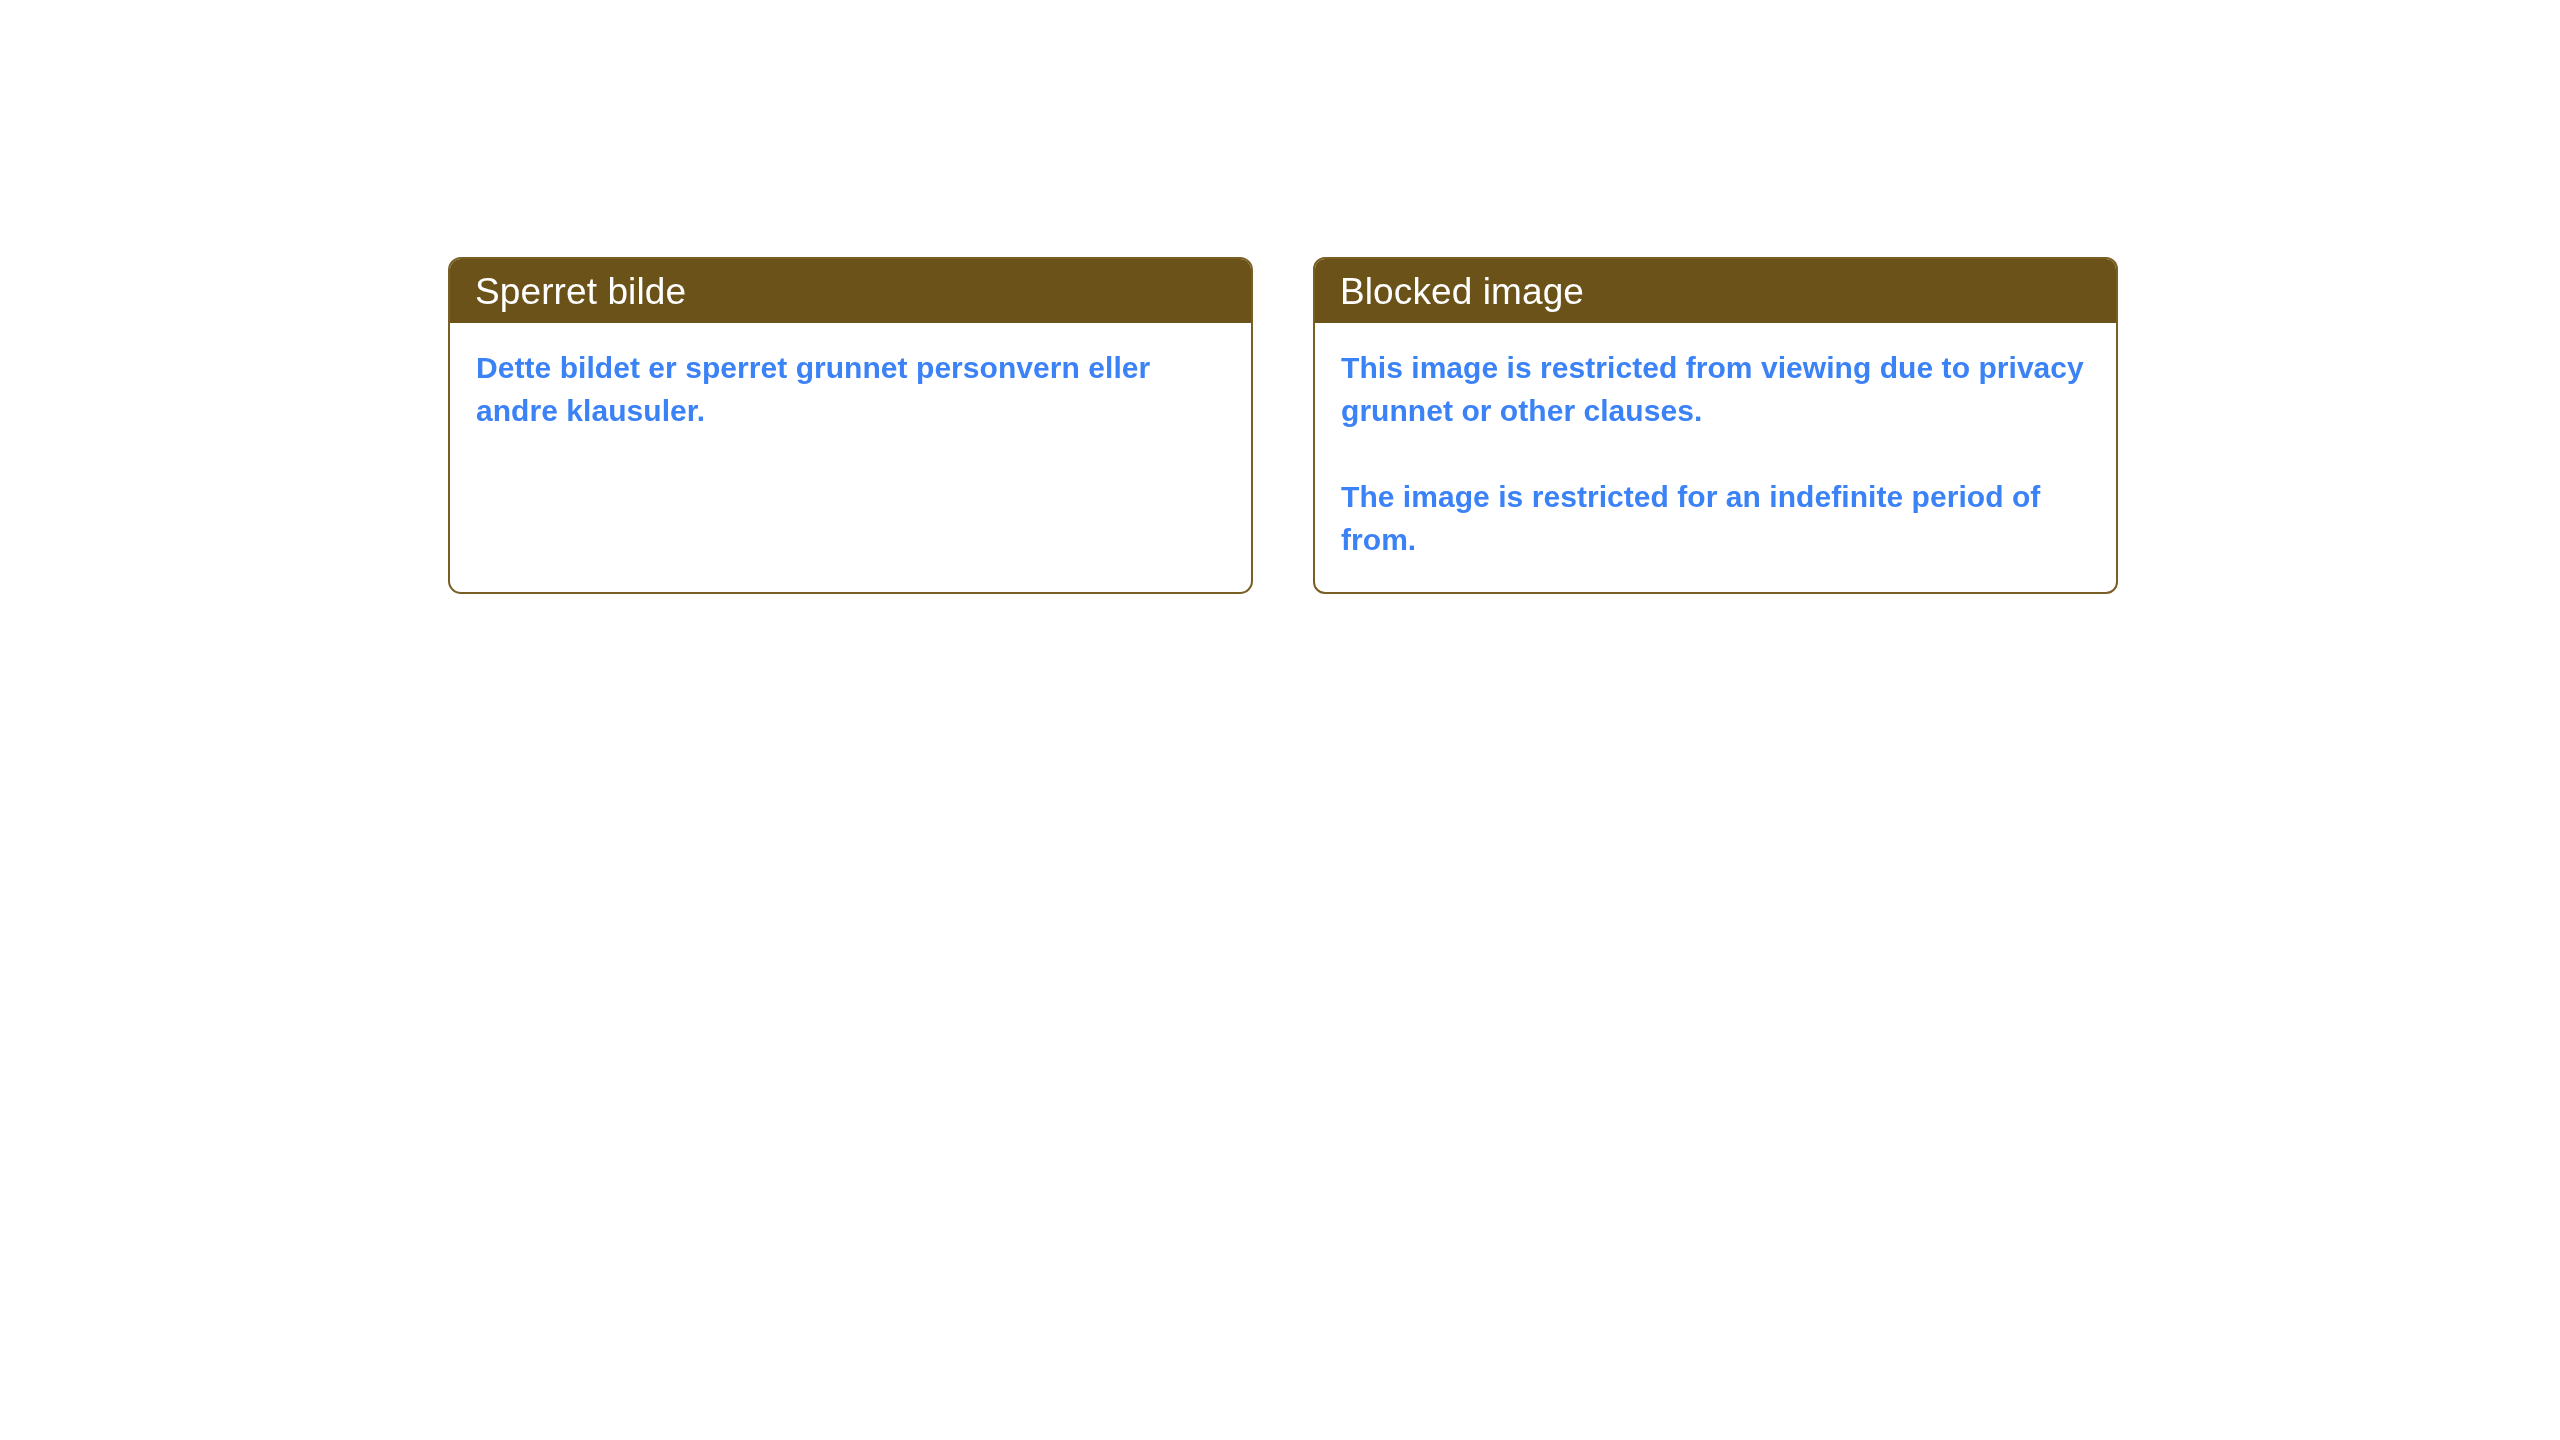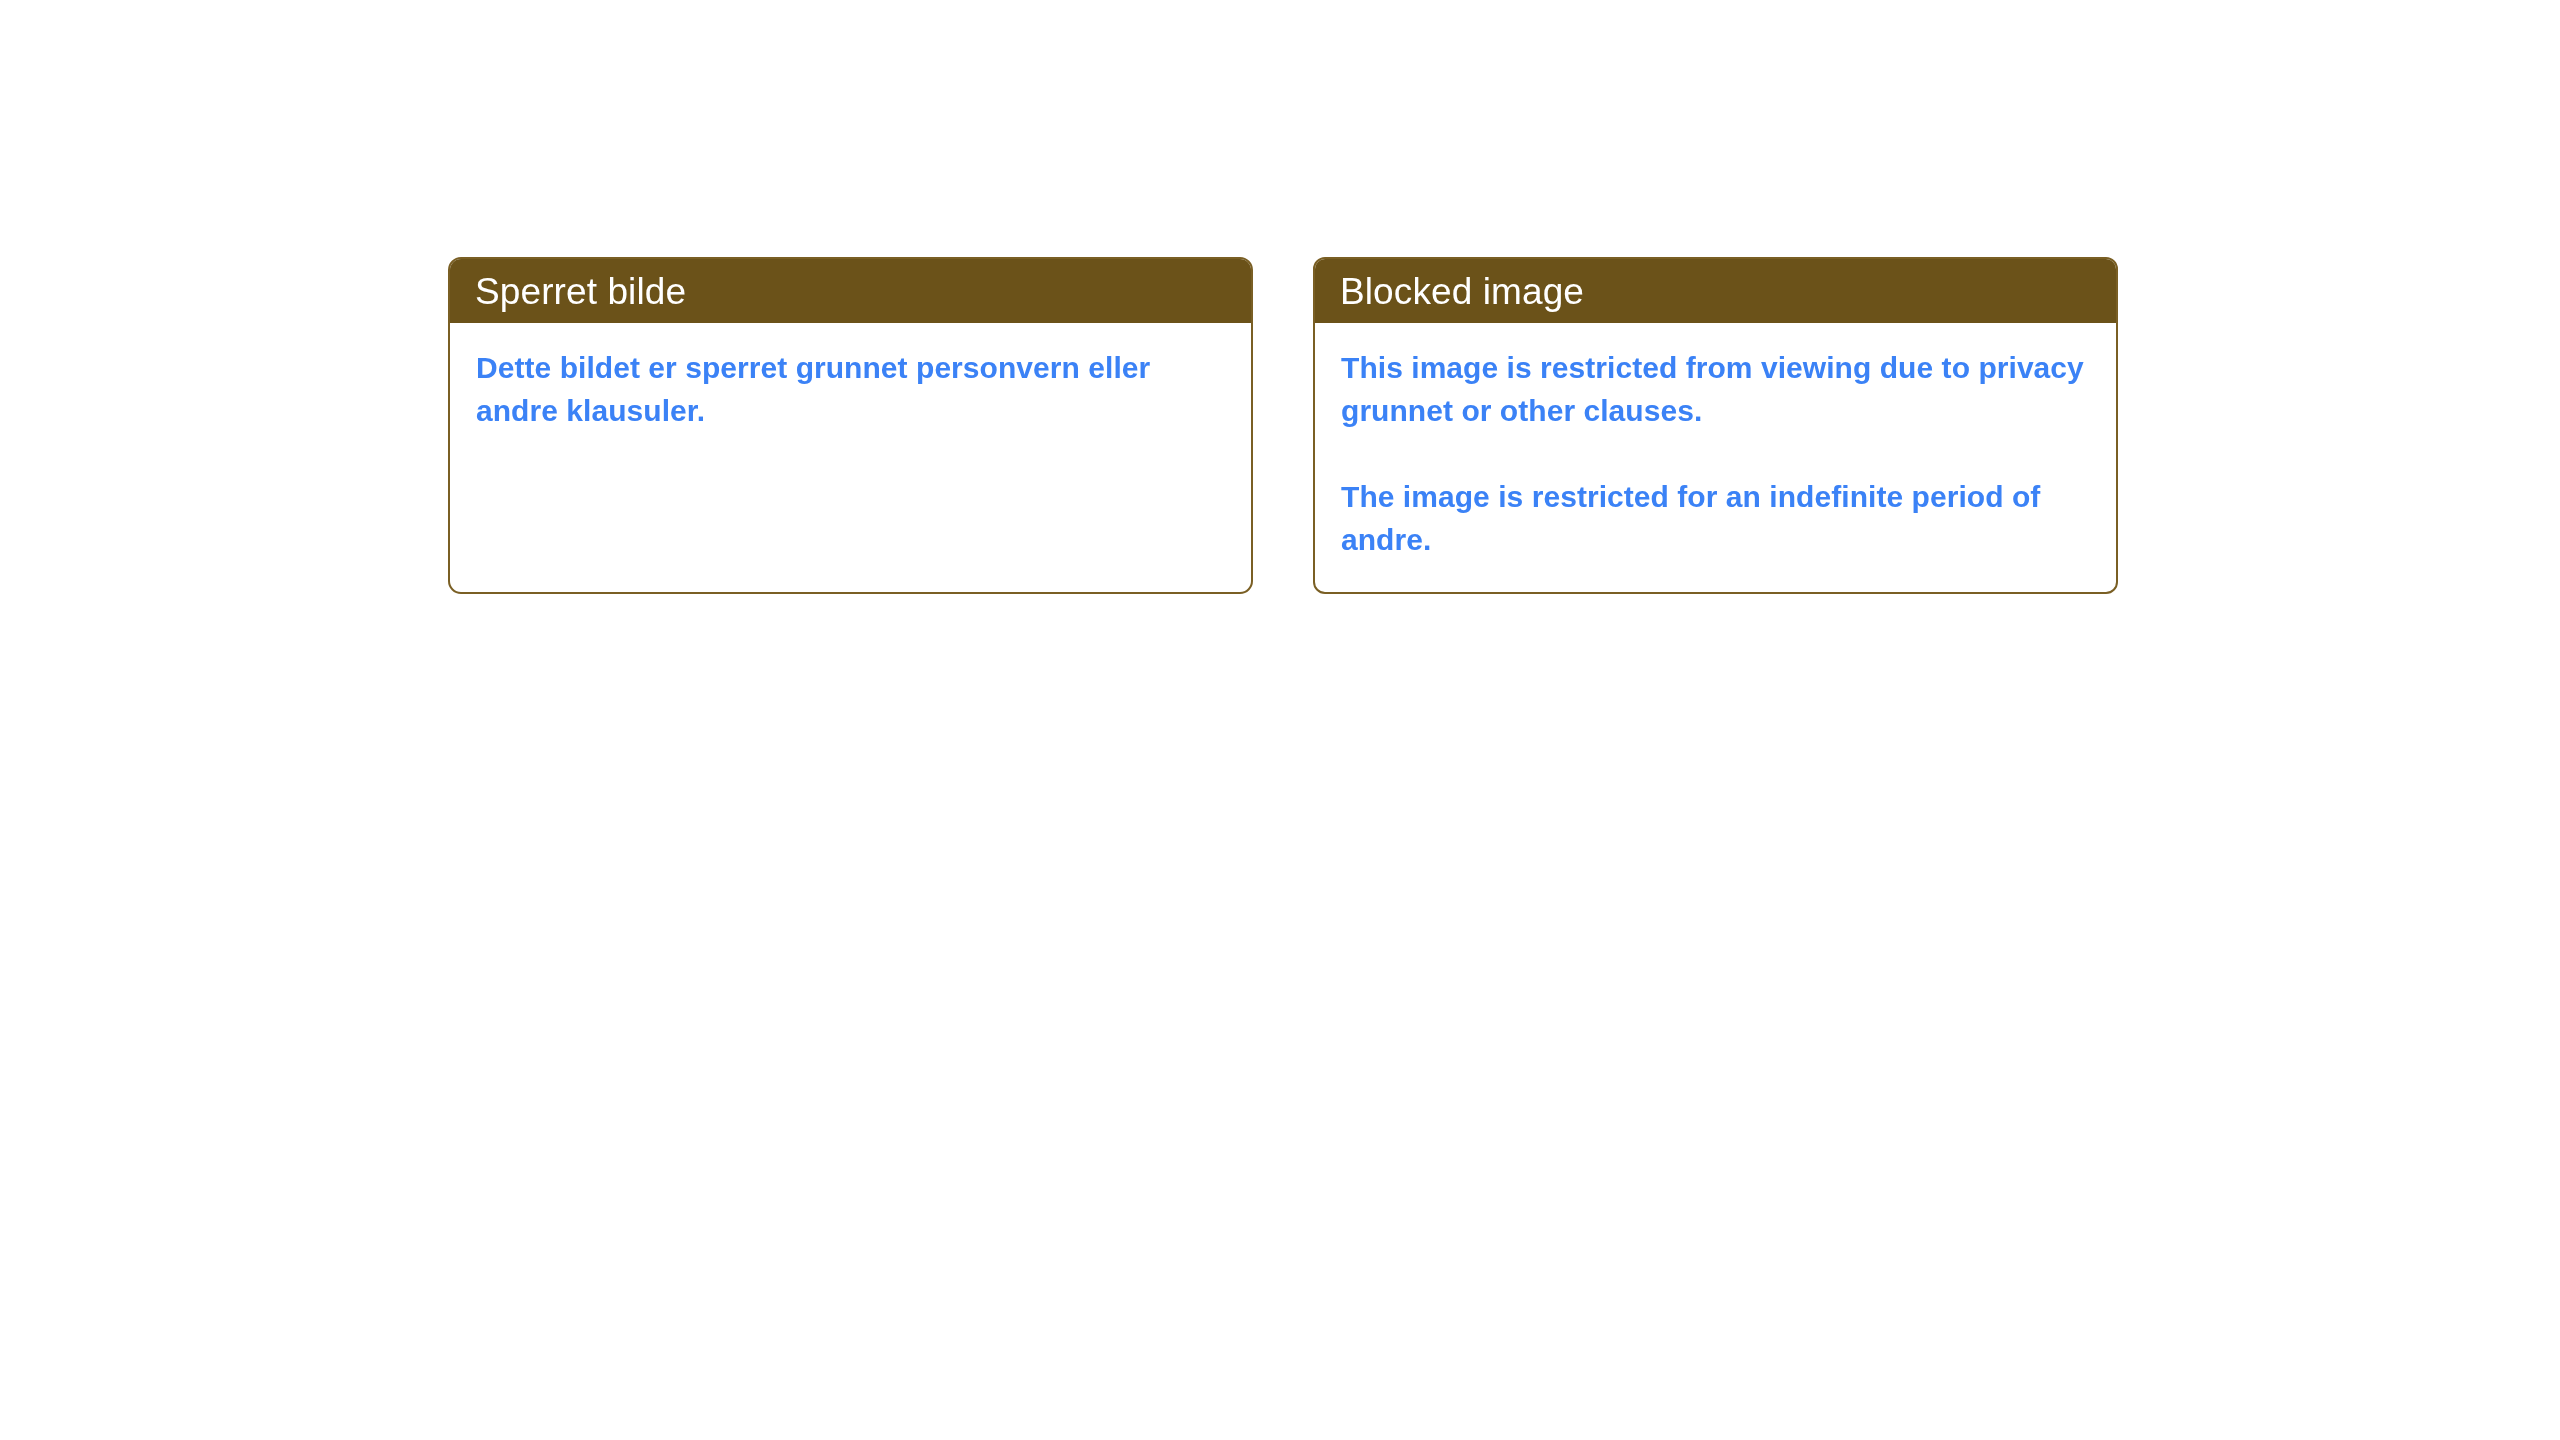--- a/index.html
+++ b/index.html
@@ -93,17 +93,17 @@
   </section>
 
   <section class="notice-card card-right">
 
     <header class="card-header">
       <h2 class="card-title">Blocked image</h2>
     </header>
 
     <div class="card-body">
       <p class="card-paragraph">This image is restricted from viewing due to privacy grunnet or other clauses.</p>
-      <p class="card-paragraph">The image is restricted for an indefinite period of andre.</p>
+      <p class="card-paragraph">The image is restricted for an indefinite period of from.</p>
     </div>
   </section>
 
 </div>
 
 </body></html>

